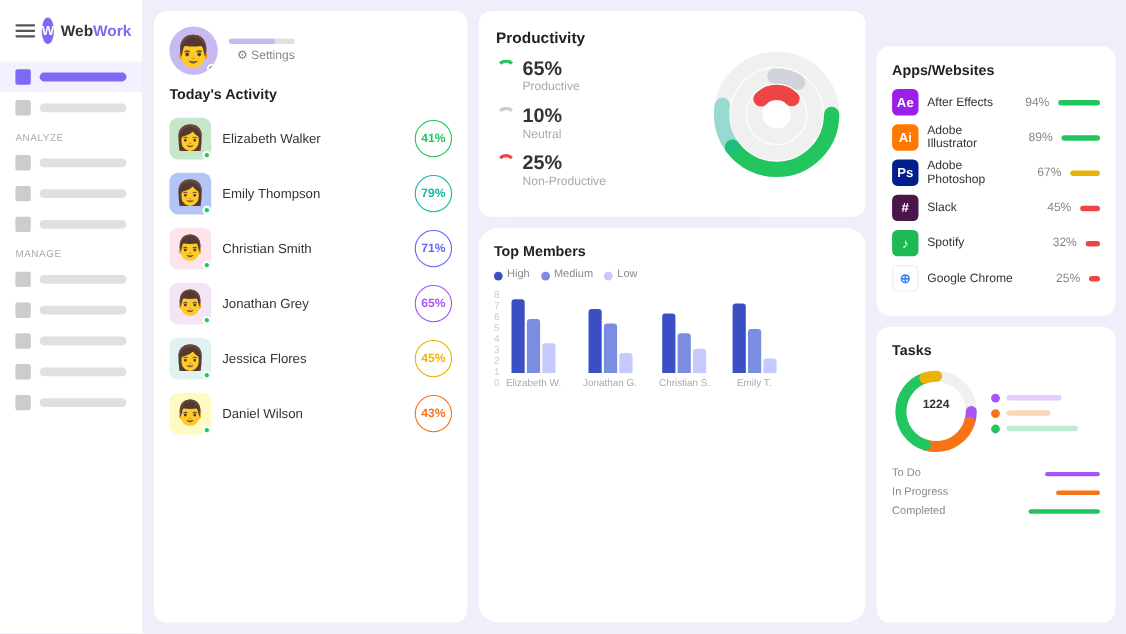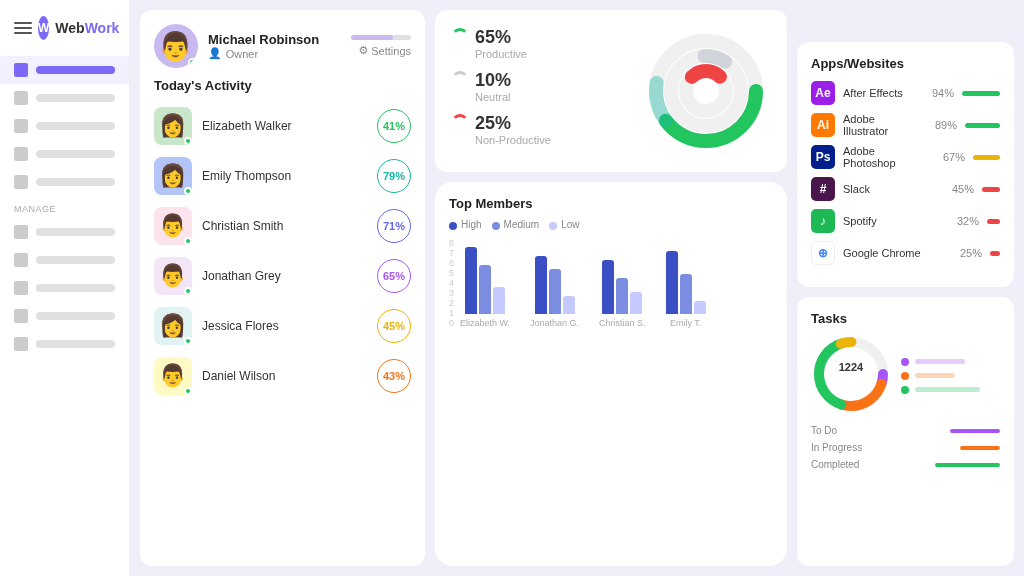--- a/index.html
+++ b/index.html
@@ -276,20 +276,21 @@
 
   <div class="sidebar-item active">
     <div class="s-icon purple"></div>
     <div class="s-line active"></div>
   </div>
   <div class="sidebar-item">
     <div class="s-icon"></div>
     <div class="s-line"></div>
   </div>
 
+  <div class="sidebar-section-label">ANALYZE</div>
   <div class="sidebar-item">
     <div class="s-icon"></div>
     <div class="s-line"></div>
   </div>
   <div class="sidebar-item">
     <div class="s-icon"></div>
     <div class="s-line"></div>
   </div>
   <div class="sidebar-item">
     <div class="s-icon"></div>
@@ -322,27 +323,20 @@
 <div class="main">
   <div class="content">
 
     <div class="left-panel">
 
       <div class="profile-header">
         <div class="profile-avatar">
           <span style="font-size:28px;">👨</span>
           <div class="online-dot"></div>
         </div>
-        <div class="profile-info">
-          <div class="profile-name">Michael Robinson</div>
-          <div class="profile-role">
-            <span>👤</span>
-            <span>Owner</span>
-          </div>
-        </div>
         <div class="profile-actions">
           <div class="progress-bar-sm">
             <div class="fill" style="width:70%;"></div>
           </div>
           <div class="settings-link">
             <span>⚙</span>
             <span>Settings</span>
           </div>
         </div>
       </div>
@@ -398,20 +392,21 @@
     <span class="member-name">Daniel Wilson</span>
     <div class="member-pct pct-orange">43%</div>
   </div>
         </div>
     </div>
 
     <div class="center-panel">
 
       <div class="productivity-card">
         <div class="productivity-stats">
+          <div class="prod-title">Productivity</div>
           <div id="prod-stats-container">
               <div class="prod-item">
     <div class="prod-pct">
       <span class="prod-spinner spinner-green"></span>
       65%
     </div>
     <div class="prod-label">Productive</div>
   </div>
               <div class="prod-item">
     <div class="prod-pct">

